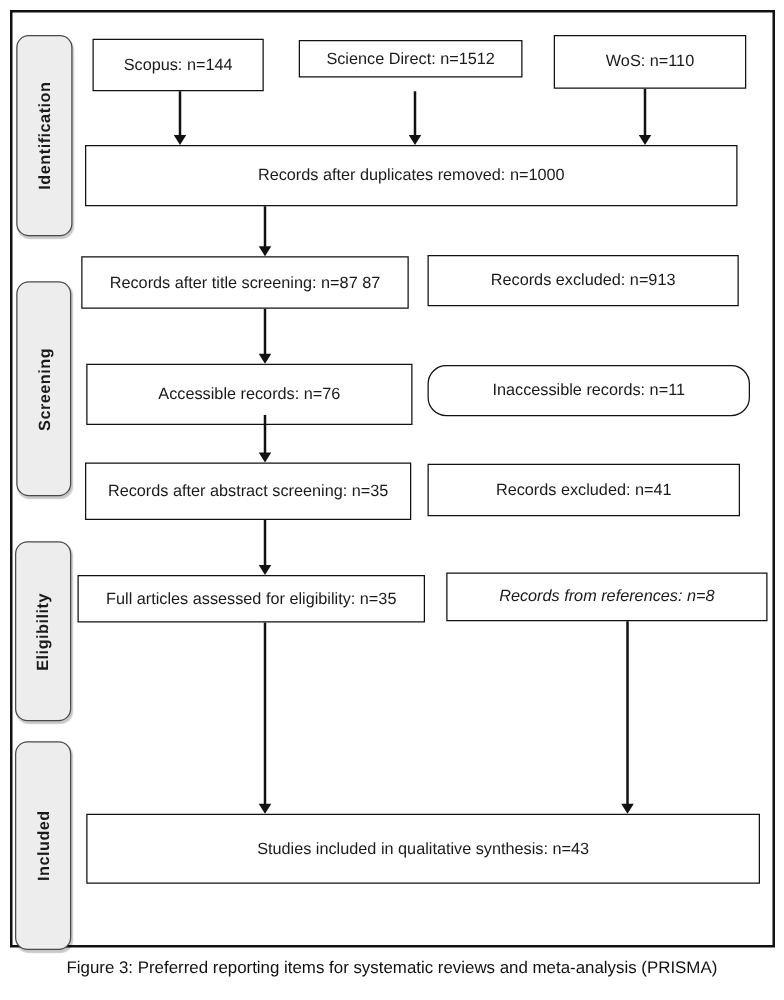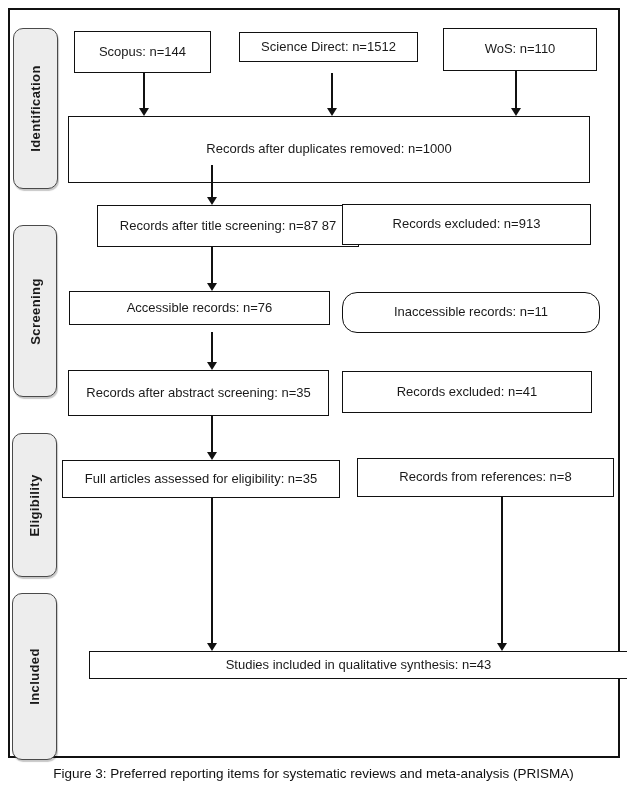--- a/index.html
+++ b/index.html
@@ -100,42 +100,42 @@
   </div>
 
   <div class="fbox" style="left:74px; top:31px; width:137px; height:42px;">Scopus: n=144</div>
   <div class="fbox" style="left:239px; top:32px; width:179px; height:30px;">Science Direct: n=1512</div>
   <div class="fbox" style="left:443px; top:28px; width:154px; height:43px;">WoS: n=110</div>
 
   <div class="arrow" style="left:143px; top:73px; height:43px;"></div>
   <div class="arrow" style="left:331px; top:73px; height:43px;"></div>
   <div class="arrow" style="left:515px; top:71px; height:45px;"></div>
 
-  <div class="fbox" style="left:68px; top:116px; width:522px; height:67px;">Records after duplicates removed: n=1000</div>
+  <div class="fbox" style="left:68px; top:116px; width:522px; height:49px;">Records after duplicates removed: n=1000</div>
 
   <div class="arrow" style="left:211px; top:165px; height:40px;"></div>
 
-  <div class="fbox" style="left:65px; top:205px; width:262px; height:42px;margin-left:32px;">Records after title screening: n=87 87</div>
+  <div class="fbox" style="left:65px; top:205px; width:262px; height:42px;">Records after title screening: n=87 87</div>
   <div class="fbox" style="left:342px; top:204px; width:249px; height:41px;">Records excluded: n=913</div>
 
   <div class="arrow" style="left:211px; top:247px; height:44px;"></div>
 
-  <div class="fbox" style="left:69px; top:291px; width:261px; height:34px;">Accessible records: n=76</div>
+  <div class="fbox" style="left:69px; top:291px; width:261px; height:49px;">Accessible records: n=76</div>
   <div class="fbox" style="left:342px; top:292px; width:258px; height:41px;border-radius:15px;">Inaccessible records: n=11</div>
 
   <div class="arrow" style="left:211px; top:332px; height:38px;"></div>
 
   <div class="fbox" style="left:68px; top:370px; width:261px; height:46px;">Records after abstract screening: n=35</div>
   <div class="fbox" style="left:342px; top:371px; width:250px; height:42px;">Records excluded: n=41</div>
 
   <div class="arrow" style="left:211px; top:416px; height:44px;"></div>
 
   <div class="fbox" style="left:62px; top:460px; width:278px; height:38px;">Full articles assessed for eligibility: n=35</div>
-  <div class="fbox" style="left:357px; top:458px; width:257px; height:39px;">Records from references: n=8</div>
+  <div class="fbox" style="left:357px; top:458px; width:257px; height:39px;font-style:italic;">Records from references: n=8</div>
 
   <div class="arrow" style="left:211px; top:498px; height:153px;"></div>
   <div class="arrow" style="left:501px; top:497px; height:154px;"></div>
 
-  <div class="fbox" style="left:69px; top:651px; width:539px; height:28px;margin-left:20px;">Studies included in qualitative synthesis: n=43</div>
+  <div class="fbox" style="left:69px; top:651px; width:539px; height:56px;">Studies included in qualitative synthesis: n=43</div>
 
   <div class="caption">Figure 3: Preferred reporting items for systematic reviews and meta-analysis (PRISMA)</div>
 
 </div>
 
 </body></html>

